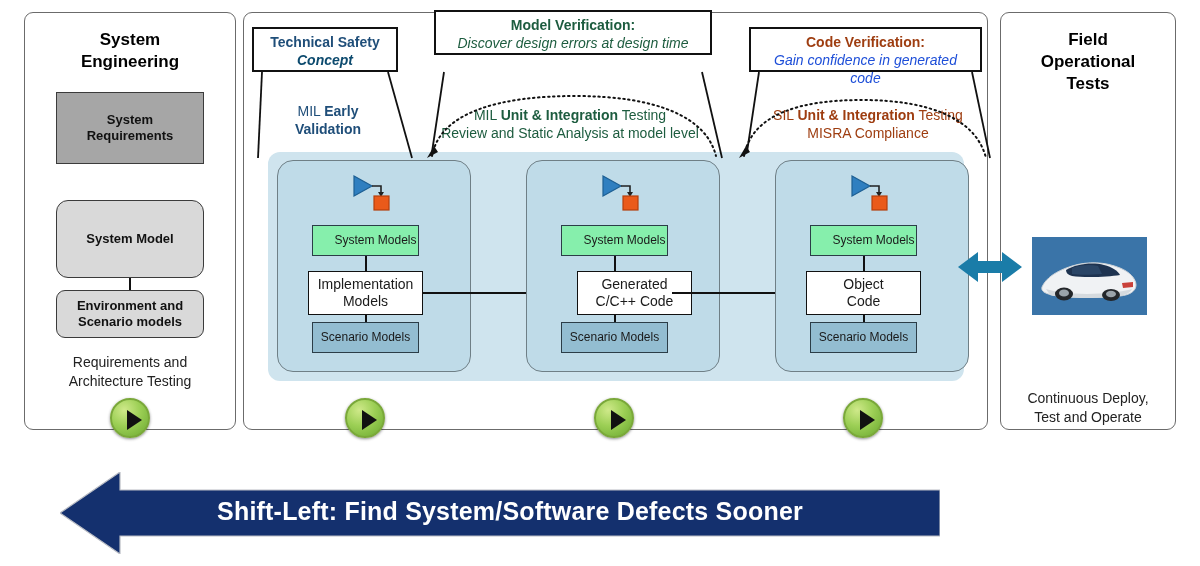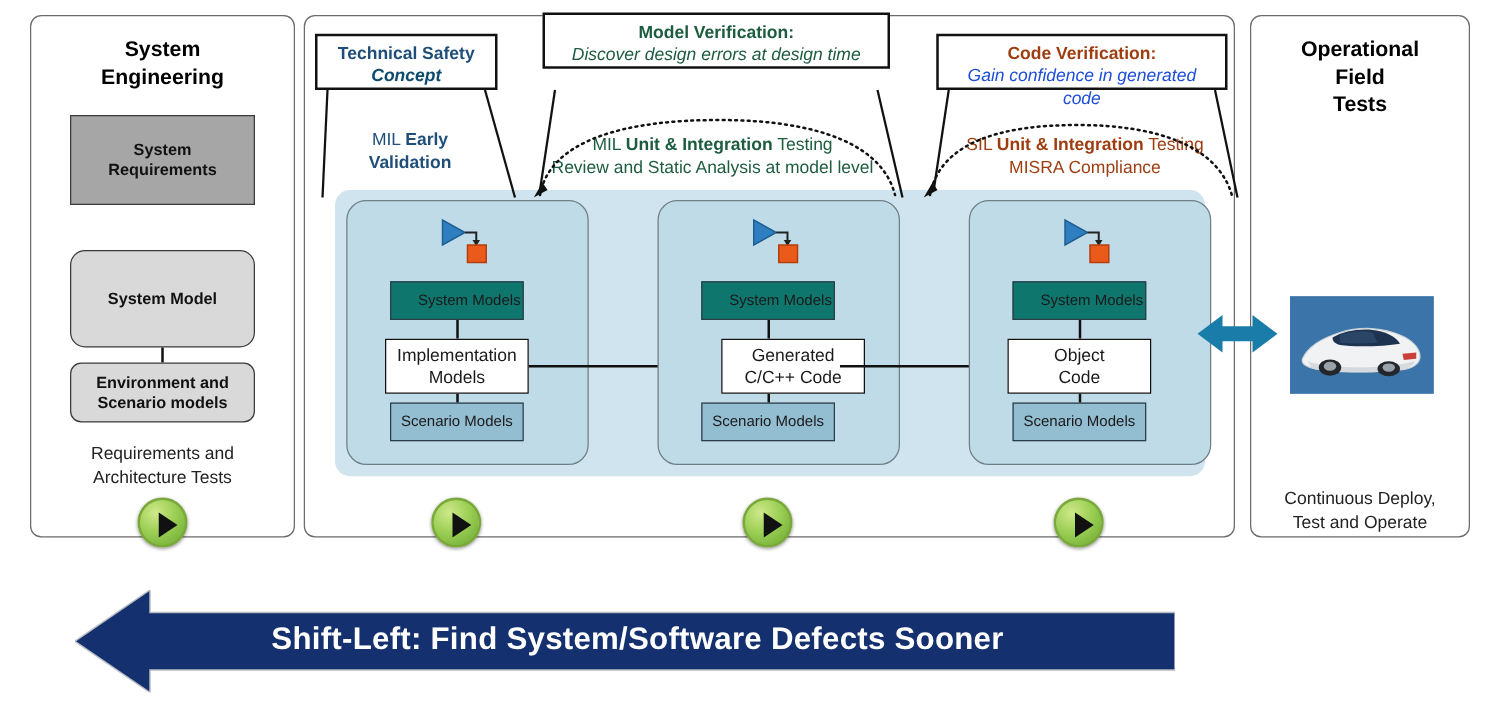--- a/index.html
+++ b/index.html
@@ -38,21 +38,21 @@
   .stage-card{position:absolute;top:160px;width:194px;height:212px;
               background:#bfdbe8;border:1.6px solid #6f7f86;border-radius:16px;
               box-sizing:border-box;}
   #card-1{left:277px;}
   #card-2{left:526px;}
   #card-3{left:775px;}
 
   .mini{position:absolute;box-sizing:border-box;display:flex;align-items:center;
         justify-content:center;text-align:center;font-size:12px;line-height:15px;
         color:#1a1a1a;}
-  .mini.sys{background:#0f766e;border:1.6px solid #2b3d47;height:31px;padding-left:20px;}
+  .mini.sys{background:#86efac;border:1.6px solid #2b3d47;height:31px;padding-left:20px;}
   .mini.sce{background:#93bdd1;border:1.6px solid #2b3d47;height:31px;}
   .mini.main{background:#ffffff;border:1.8px solid #111;height:44px;
              font-size:14px;line-height:17px;}
   .vline{position:absolute;width:2px;background:#111;}
 
   
   .sl-icon{position:absolute;width:46px;height:40px;}
 
   
   .h-arrow{position:absolute;height:2px;background:#111;}
@@ -129,21 +129,21 @@
 
   <div class="blk" id="env-model">
     <div>
       <div>Environment and</div>
       <div>Scenario models</div>
     </div>
   </div>
 
   <div id="left-caption">
     <div>Requirements and</div>
-    <div>Architecture Tests</div>
+    <div>Architecture Testing</div>
   </div>
 
   <div class="panel" id="panel-mid"></div>
 
   <div id="blue-backdrop"></div>
 
   <div class="stage-card" id="card-1"></div>
   <div class="sl-icon" style="left:351px;top:172px;">
     <svg viewBox="0 0 46 40" width="46" height="40">
       <polygon points="3,4 3,24 21,14" fill="#2f7fc0" stroke="#1d5f93" stroke-width="1.2"></polygon>
@@ -244,22 +244,22 @@
     <div>Review and Static Analysis at model level</div>
   </div>
 
   <div class="sub-label" id="sub-cv" style="color: rgb(158, 61, 16);">
     <div><span>SIL </span><b>Unit &amp; Integration</b><span> Testing</span></div>
     <div>MISRA Compliance</div>
   </div>
 
   <div class="panel" id="panel-right">
     <div class="panel-title" style="top:16px;">
+      <div>Field</div>
       <div>Operational</div>
-      <div>Field</div>
       <div>Tests</div>
     </div>
   </div>
 
   <div id="car-box">
     <svg viewBox="0 0 115 78" width="115" height="78">
       <rect x="0" y="0" width="115" height="78" fill="#3a74a8"></rect>
 
       <path d="M10,50 C14,41 24,34 40,29 C56,24 74,25 88,31 C98,35 104,42 104,48
                C104,54 98,58 88,59 C70,61 34,61 20,58 C12,56 9,54 10,50 Z" fill="#f0f2f4" stroke="#cdd3d8" stroke-width="1"></path>

